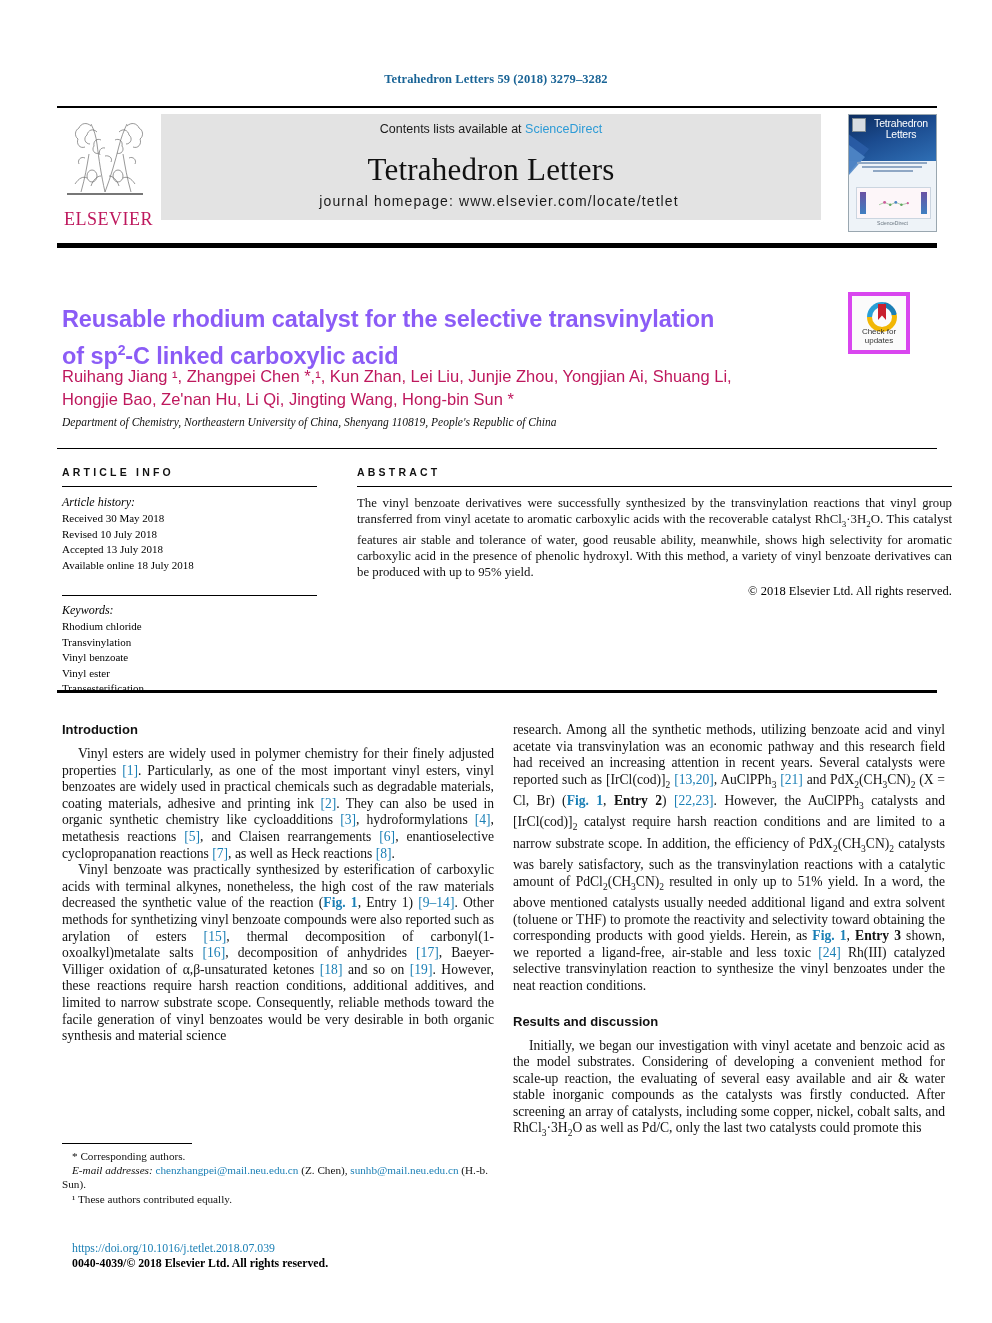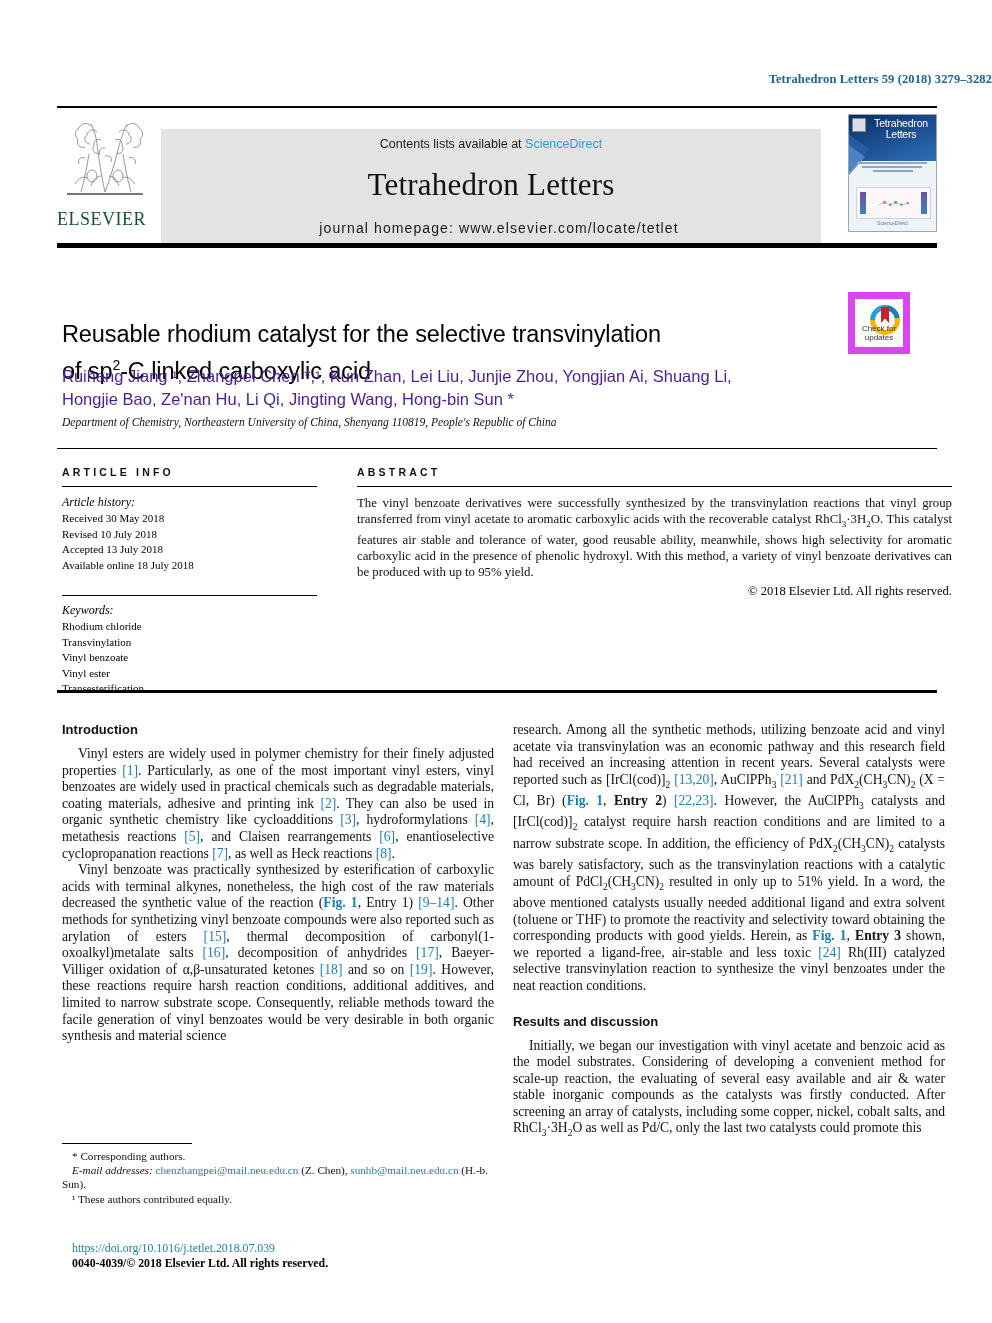--- a/index.html
+++ b/index.html
@@ -22,21 +22,21 @@
     height: 1323px;
     box-sizing: border-box;
   }
 
   
   .running-head {
     position: absolute;
     top: 72px;
     left: 0;
     width: 992px;
-    text-align: right;
+    text-align: center;
     font-family: "Liberation Serif", serif;
     font-size: 12.5px;
     font-weight: bold;
     color: #1a6496;
     letter-spacing: 0.1px;
   }
 
   
   .masthead {
     position: absolute;
@@ -66,36 +66,35 @@
     left: 4px;
     width: 88px;
     height: 88px;
     overflow: hidden;
   }
   .elsevier-word {
     position: absolute;
     bottom: 2px;
     left: 0;
     width: 96px;
-    text-align: left;
+    text-align: right;
     font-family: "Liberation Serif", serif;
     font-size: 18px;
     letter-spacing: 0.5px;
-    color: #14532d;
+    color: #be185d;
     font-weight: normal;
   }
 
   .journal-band {
     position: absolute;
     top: 8px;
     left: 104px;
     width: 660px;
-    height: 118px;
+    height: 106px;
     background: #e3e3e3;
-    margin-top: 15px;
   }
   .contents-line {
     position: absolute;
     top: 8px;
     left: 0;
     width: 660px;
     text-align: center;
     font-family: "Liberation Sans", sans-serif;
     font-size: 12.5px;
     color: #1a1a1a;
@@ -230,42 +229,42 @@
   .title-rule {
     position: absolute;
     top: 243px;
     left: 57px;
     width: 880px;
     height: 5px;
     background: #000;
   }
   .article-title {
     position: absolute;
-    top: 303px;
+    top: 288px;
     left: 62px;
     width: 760px;
     font-family: "Liberation Sans", sans-serif;
     font-size: 23.5px;
     line-height: 31px;
-    font-weight: normal;
-    color: #000000;
+    font-weight: bold;
+    color: #8b5cf6;
     letter-spacing: -0.1px;
   }
   .article-title sup {
     font-size: 14px;
     vertical-align: super;
   }
 
   .crossmark {
     position: absolute;
     top: 292px;
     left: 848px;
     width: 62px;
     height: 62px;
-    border: 7px solid #d946ef;
+    border: 4px solid #d946ef;
     background: #fbfbfb;
     box-sizing: border-box;
   }
   .cm-ring {
     position: absolute;
     top: 6px; left: 15px;
     width: 30px; height: 30px;
     border-radius: 50%;
     background:
       conic-gradient(from 180deg,
@@ -300,21 +299,21 @@
   }
 
   .authors {
     position: absolute;
     top: 365px;
     left: 62px;
     width: 840px;
     font-family: "Liberation Sans", sans-serif;
     font-size: 16.5px;
     line-height: 23px;
-    color: #4c1d95;
+    color: #be185d;
   }
   .affiliation {
     position: absolute;
     top: 416px;
     left: 62px;
     width: 840px;
     font-family: "Liberation Serif", serif;
     font-style: italic;
     font-size: 11.5px;
     color: #111;

